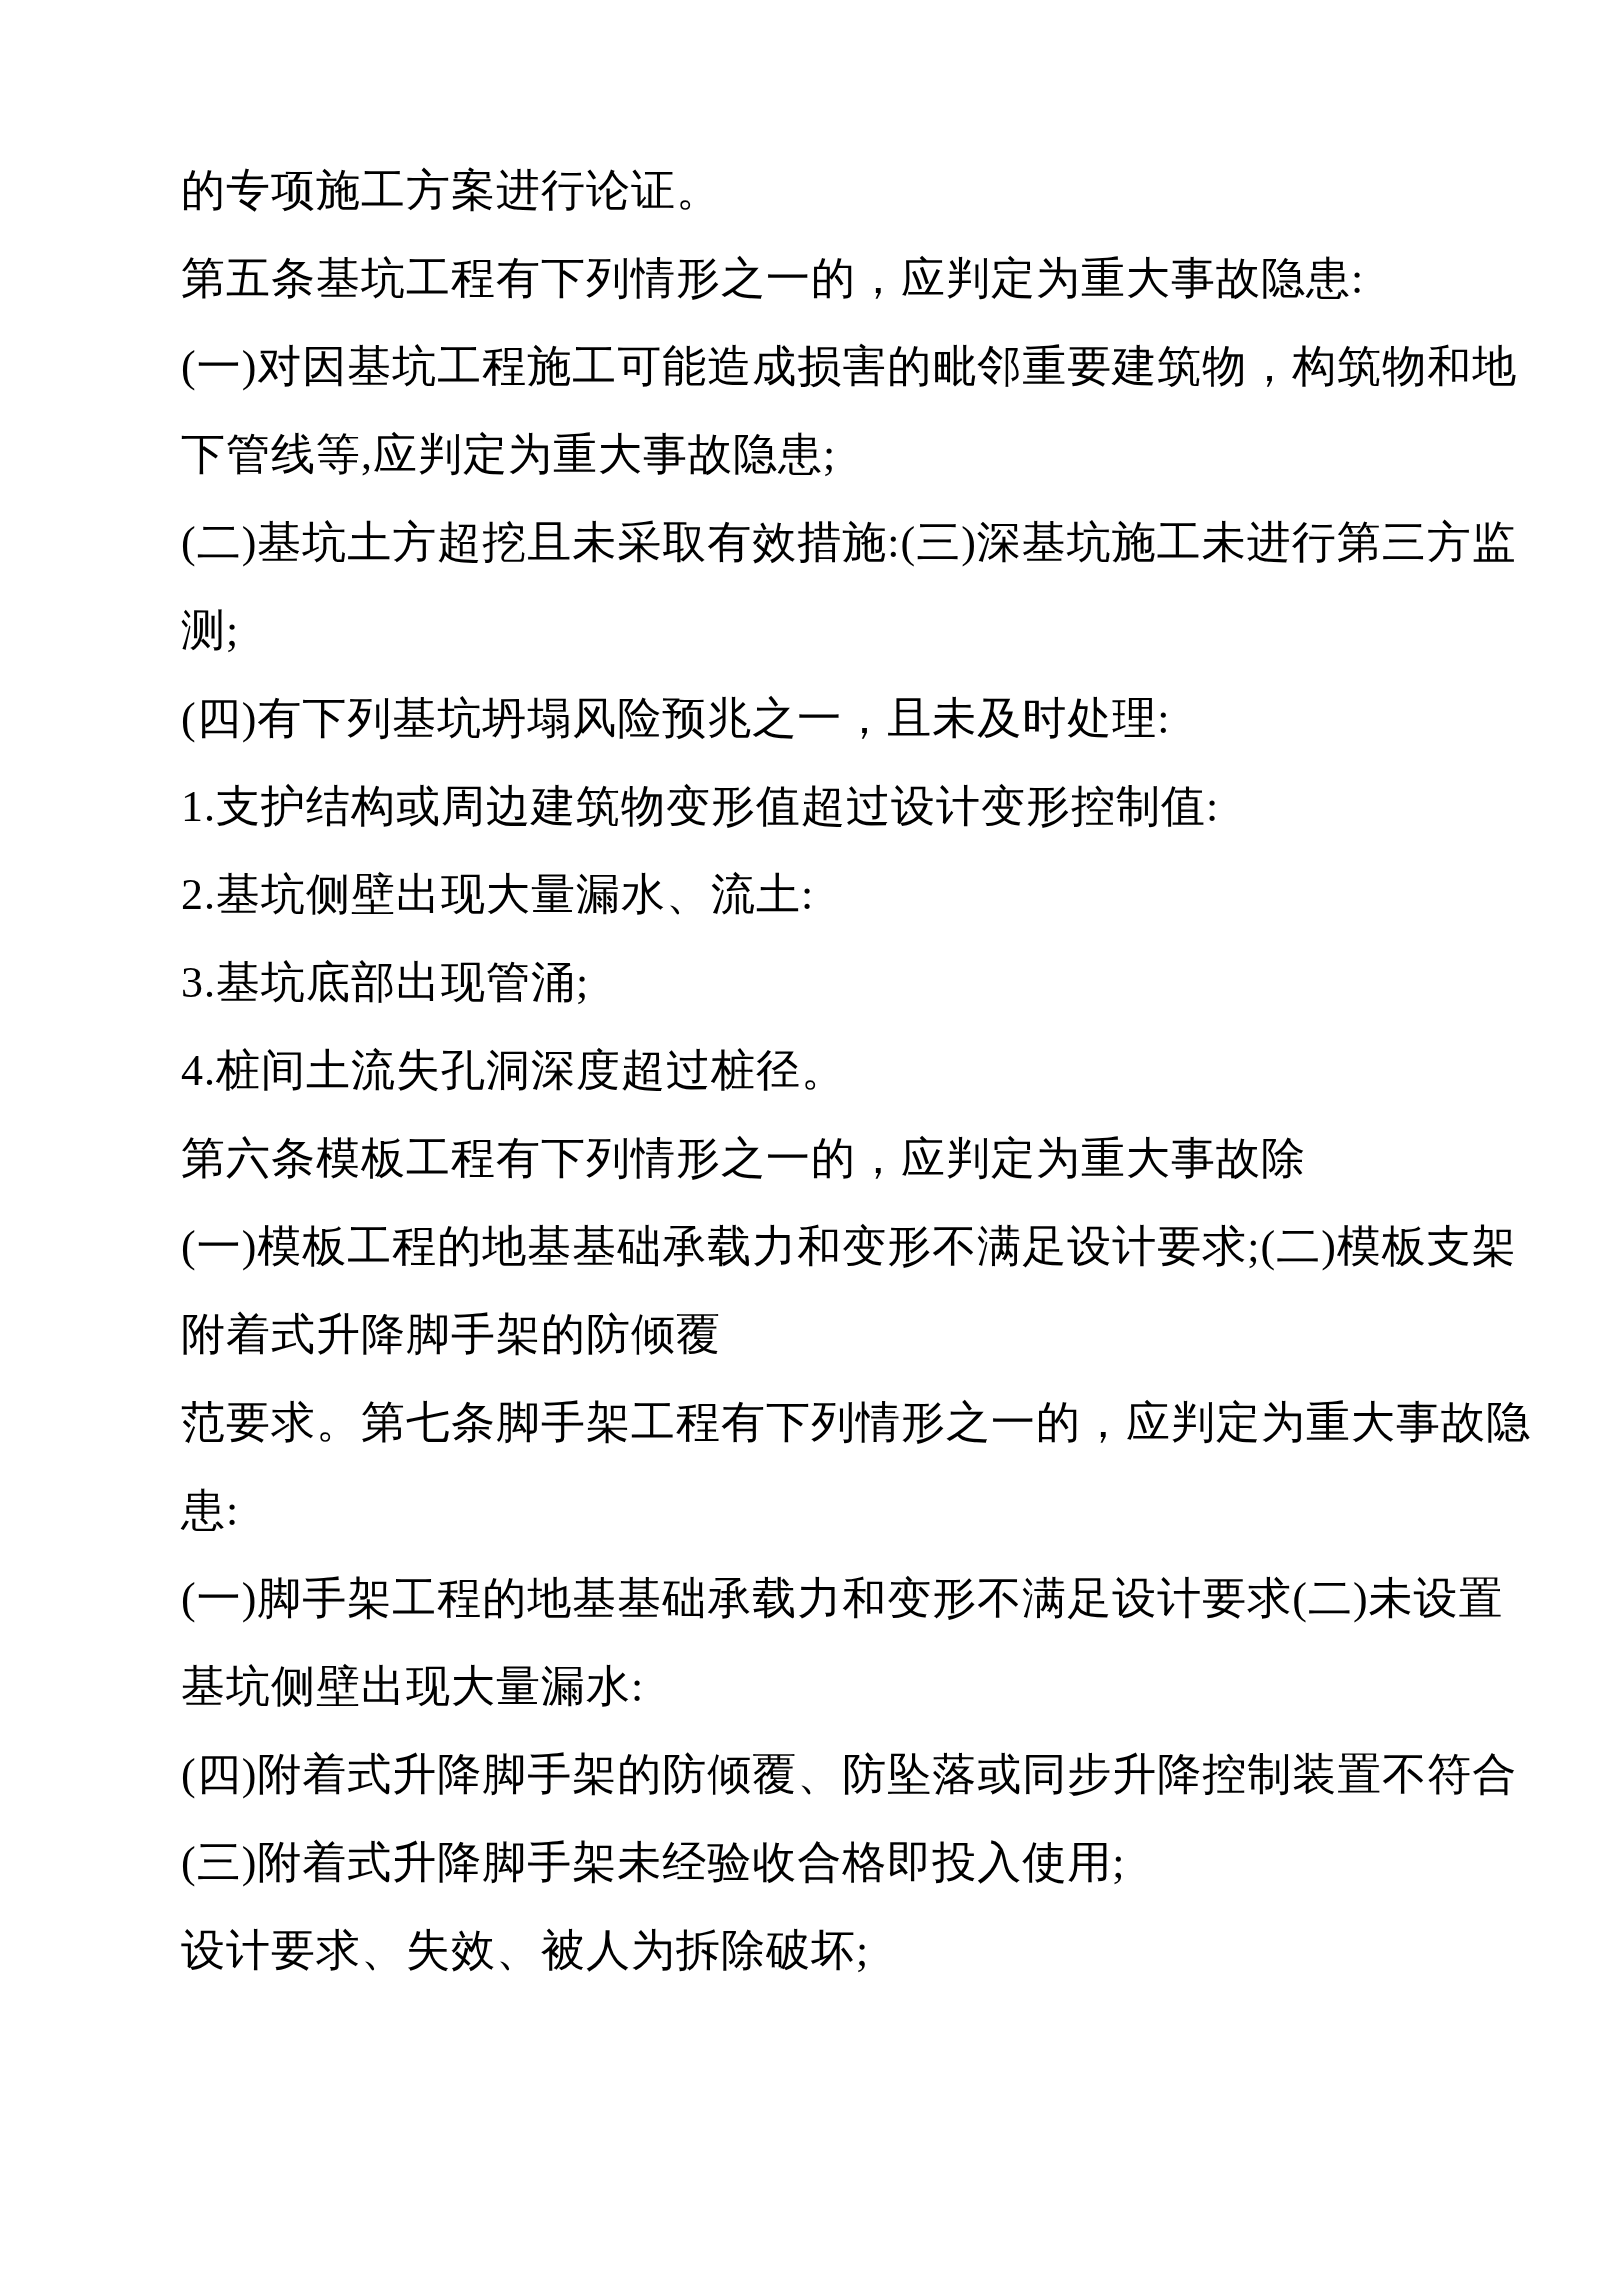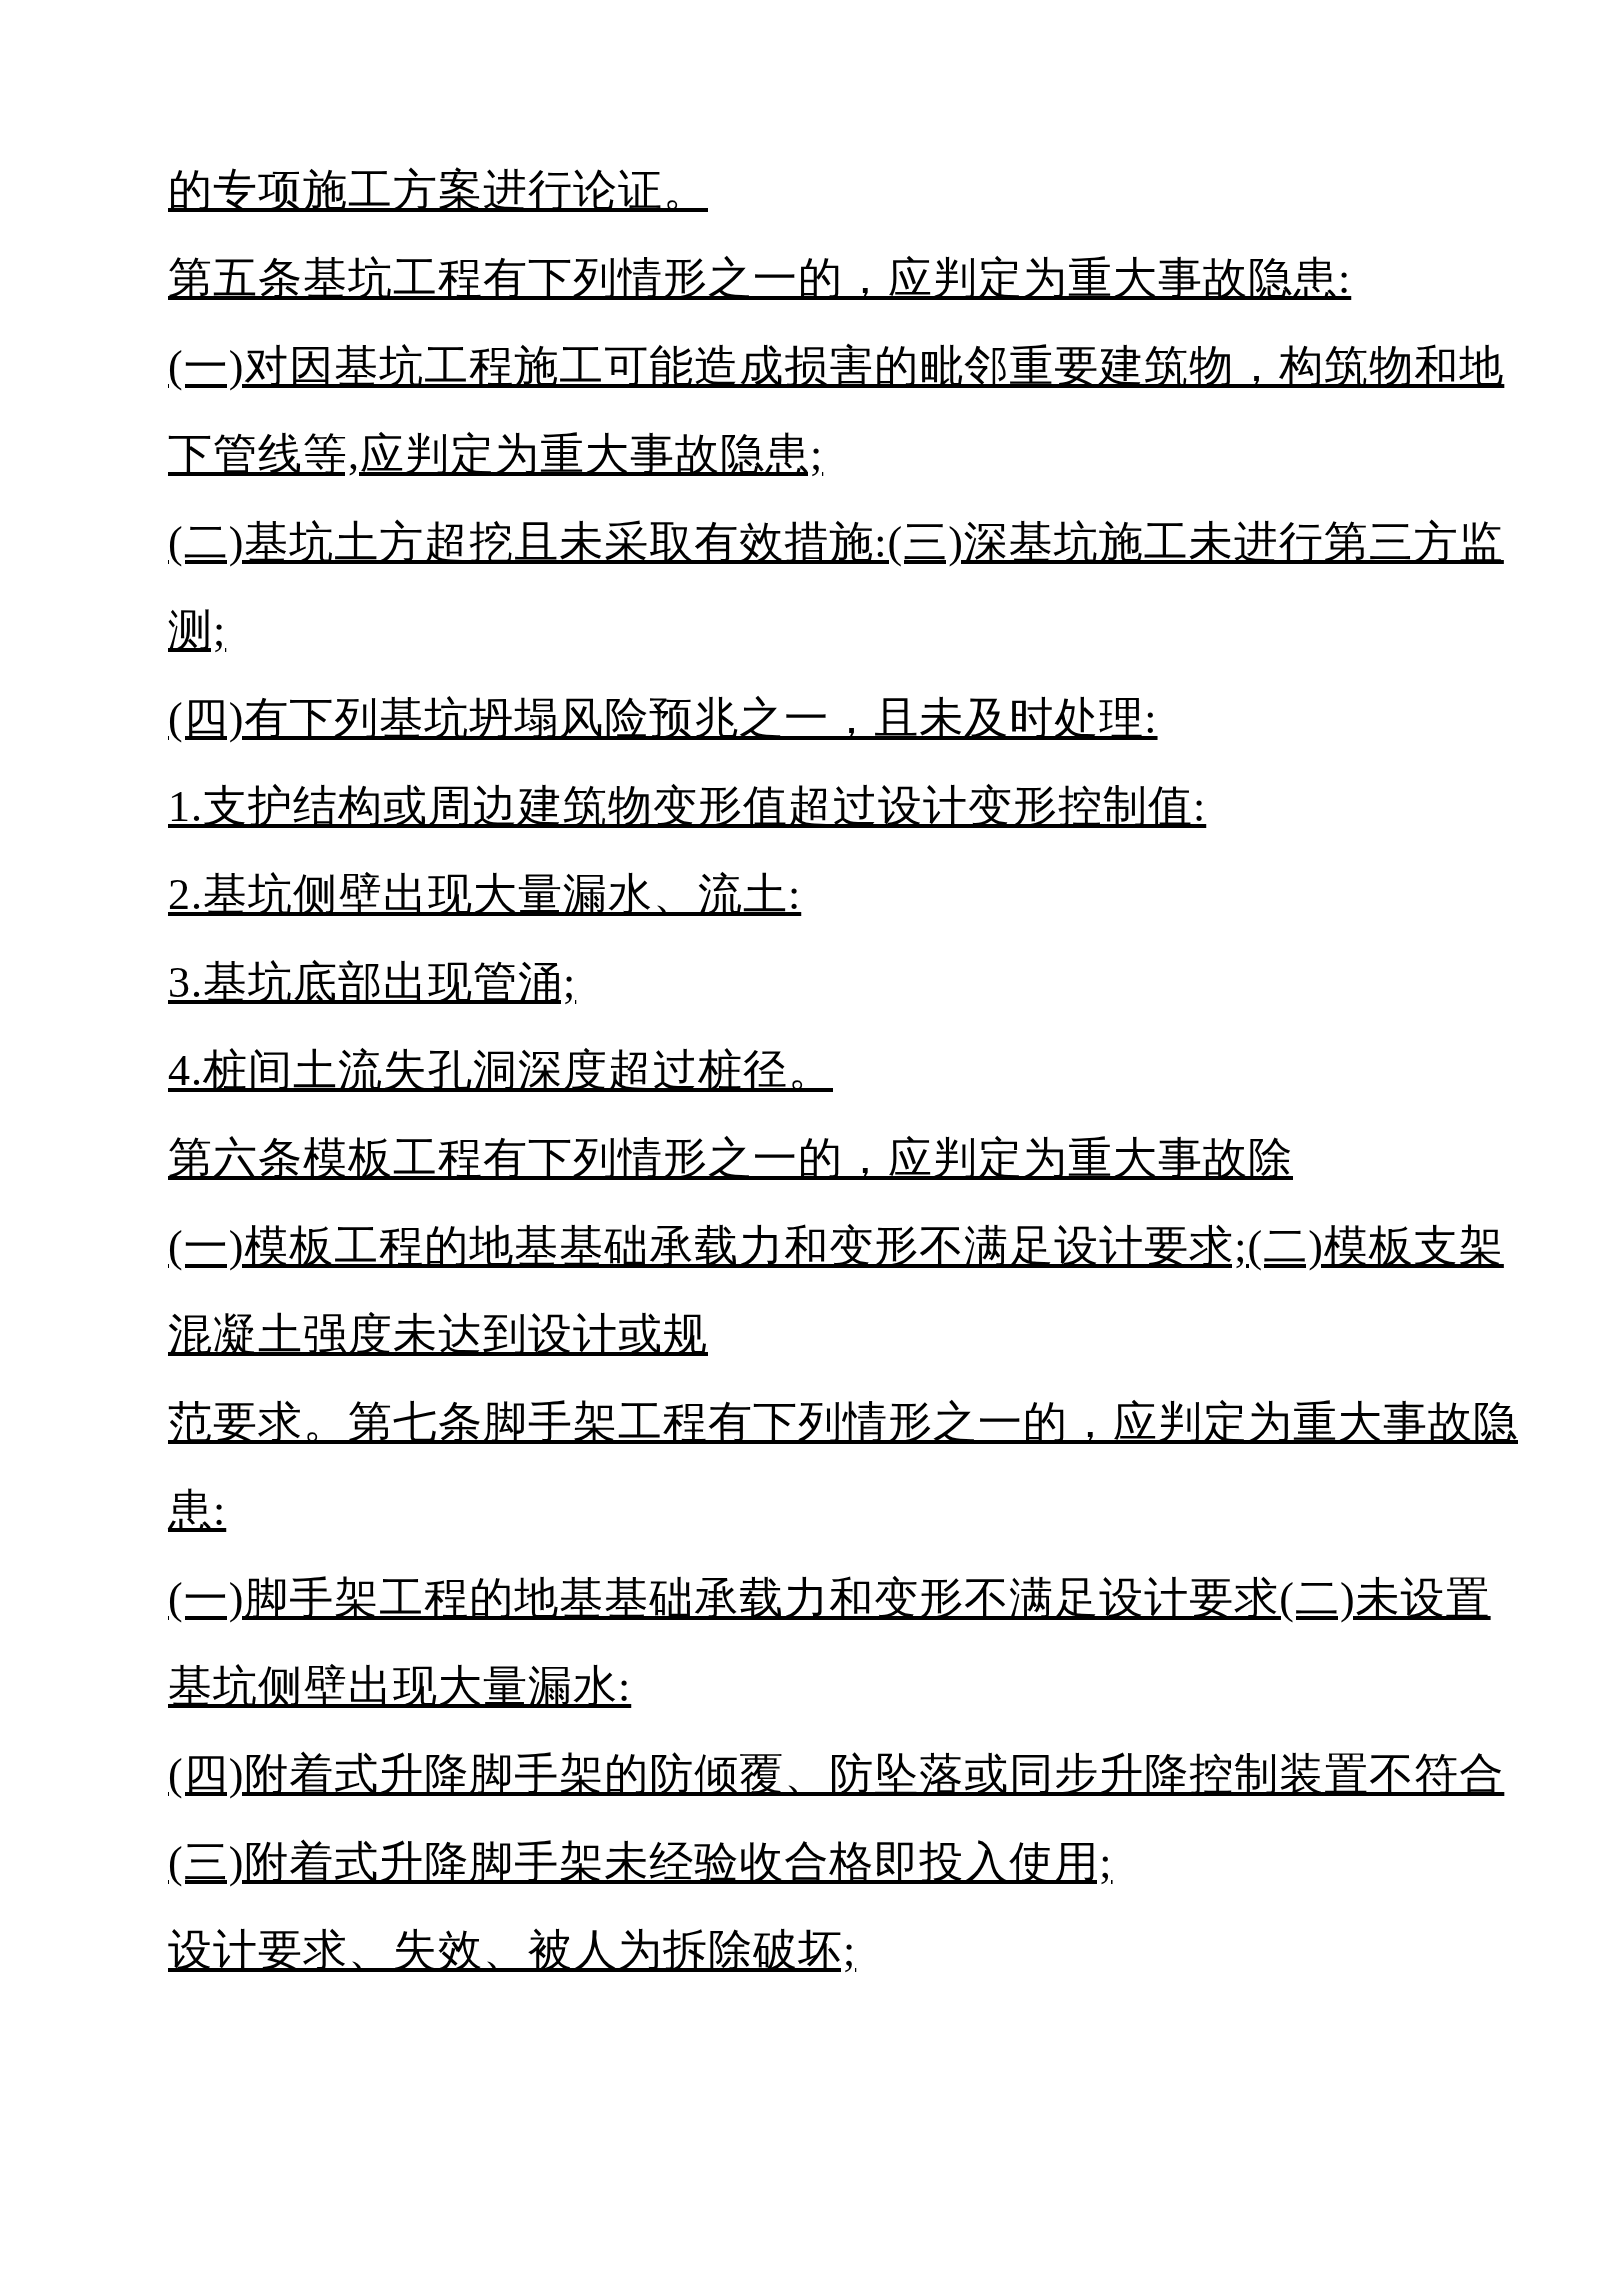--- a/index.html
+++ b/index.html
@@ -11,24 +11,23 @@
     position: relative;
     width: 1622px;
     height: 2294px;
     margin: 0 auto;
     background: #ffffff;
     overflow: hidden;
     font-family: "Liberation Serif", "DejaVu Serif", serif;
   }
   .text-block {
     position: absolute;
-    left: 168px;
+    left: 181px;
     top: 147px;
     width: 1333px;
-    text-decoration: underline;
   }
   .line {
     margin: 0;
     padding: 0;
     font-size: 44px;
     line-height: 88px;
     color: #000000;
     letter-spacing: 1px;
     white-space: nowrap;
     text-align: left;
@@ -45,21 +44,21 @@
     <p class="line">下管线等,应判定为重大事故隐患;</p>
     <p class="line">(二)基坑土方超挖且未采取有效措施:(三)深基坑施工未进行第三方监</p>
     <p class="line">测;</p>
     <p class="line">(四)有下列基坑坍塌风险预兆之一，且未及时处理:</p>
     <p class="line">1.支护结构或周边建筑物变形值超过设计变形控制值:</p>
     <p class="line">2.基坑侧壁出现大量漏水、流土:</p>
     <p class="line">3.基坑底部出现管涌;</p>
     <p class="line">4.桩间土流失孔洞深度超过桩径。</p>
     <p class="line">第六条模板工程有下列情形之一的，应判定为重大事故除</p>
     <p class="line">(一)模板工程的地基基础承载力和变形不满足设计要求;(二)模板支架</p>
-    <p class="line">混凝土强度未达到设计或规</p>
+    <p class="line">附着式升降脚手架的防倾覆</p>
     <p class="line">范要求。第七条脚手架工程有下列情形之一的，应判定为重大事故隐</p>
     <p class="line">患:</p>
     <p class="line">(一)脚手架工程的地基基础承载力和变形不满足设计要求(二)未设置</p>
     <p class="line">基坑侧壁出现大量漏水:</p>
     <p class="line">(四)附着式升降脚手架的防倾覆、防坠落或同步升降控制装置不符合</p>
     <p class="line">(三)附着式升降脚手架未经验收合格即投入使用;</p>
     <p class="line">设计要求、失效、被人为拆除破坏;</p>
   </div>
 </div>
 

